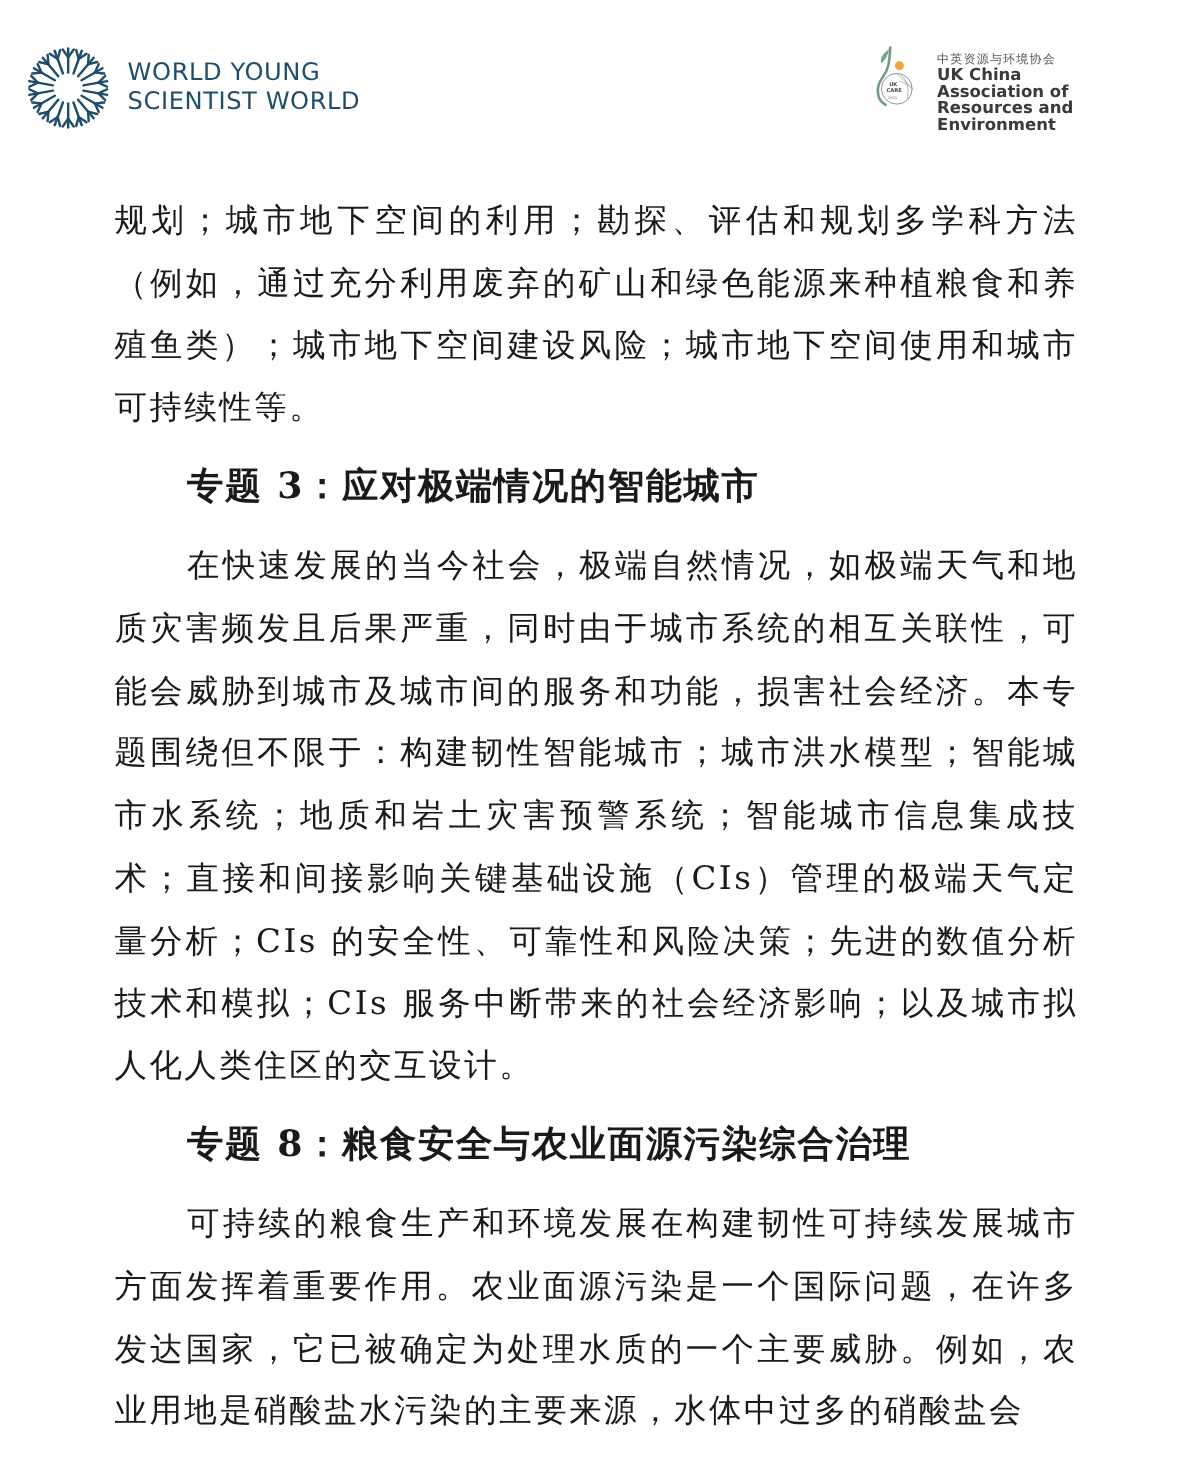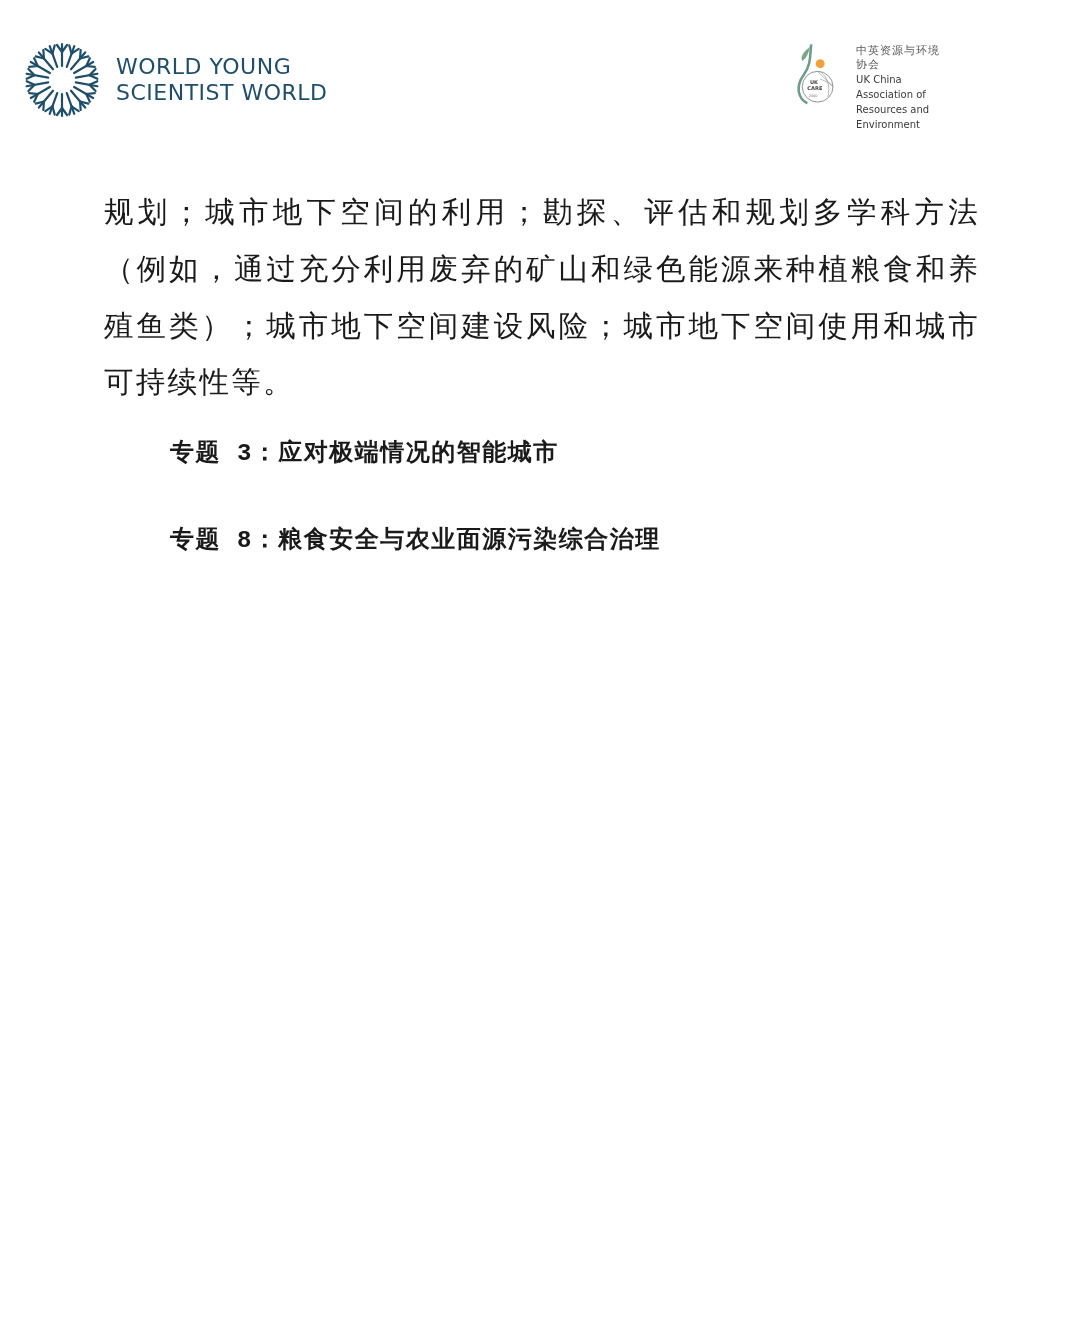--- a/index.html
+++ b/index.html
@@ -59,50 +59,49 @@
       color: #333;
     }
     .ukcare-cn {
       font-family: "DejaVu Serif", serif;
       font-size: 11px;
       color: #555;
       letter-spacing: 1px;
       line-height: 14px;
     }
     .ukcare-en {
-      font-size: 10px;
-      font-weight: normal;
+      font-size: 15px;
+      font-weight: bold;
       line-height: 15px;
       color: #3a3a3a;
     }
     .content {
       position: absolute;
       left: 104px;
-      top: 184px;
+      top: 172px;
       width: 876px;
     }
     .para {
       font-size: 29.5px;
       line-height: 56.8px;
       margin: 0;
       text-align: justify;
       text-align-last: left;
       letter-spacing: 2.3px;
     }
     .indent {
       text-indent: 66px;
     }
     .heading {
-      font-size: 24px;
+      font-size: 33px;
       font-weight: bold;
       line-height: 56.8px;
       margin: 0;
       padding-left: 66px;
       letter-spacing: 1.5px;
-      font-family: Liberation Mono, monospace;
     }
     .spacer {
       height: 15px;
     }
   </style>
 </head>
 <body>
 
 <div class="header">
   <div class="wyss-logo">
@@ -157,16 +156,18 @@
       <div class="ukcare-en">Resources and Environment</div>
     </div>
   </div>
 </div>
 
 <div class="content">
   <p class="para">规划；城市地下空间的利用；勘探、评估和规划多学科方法（例如，通过充分利用废弃的矿山和绿色能源来种植粮食和养殖鱼类）；城市地下空间建设风险；城市地下空间使用和城市可持续性等。</p>
   <div class="spacer"></div>
   <p class="heading">专题 3：应对极端情况的智能城市</p>
   <div class="spacer"></div>
+  <p class="para indent">在快速发展的当今社会，极端自然情况，如极端天气和地质灾害频发且后果严重，同时由于城市系统的相互关联性，可能会威胁到城市及城市间的服务和功能，损害社会经济。本专题围绕但不限于：构建韧性智能城市；城市洪水模型；智能城市水系统；地质和岩土灾害预警系统；智能城市信息集成技术；直接和间接影响关键基础设施（CIs）管理的极端天气定量分析；CIs 的安全性、可靠性和风险决策；先进的数值分析技术和模拟；CIs 服务中断带来的社会经济影响；以及城市拟人化人类住区的交互设计。</p>
   <div class="spacer"></div>
   <p class="heading">专题 8：粮食安全与农业面源污染综合治理</p>
   <div class="spacer"></div>
+  <p class="para indent">可持续的粮食生产和环境发展在构建韧性可持续发展城市方面发挥着重要作用。农业面源污染是一个国际问题，在许多发达国家，它已被确定为处理水质的一个主要威胁。例如，农业用地是硝酸盐水污染的主要来源，水体中过多的硝酸盐会</p>
 </div>
 
 </body></html>

